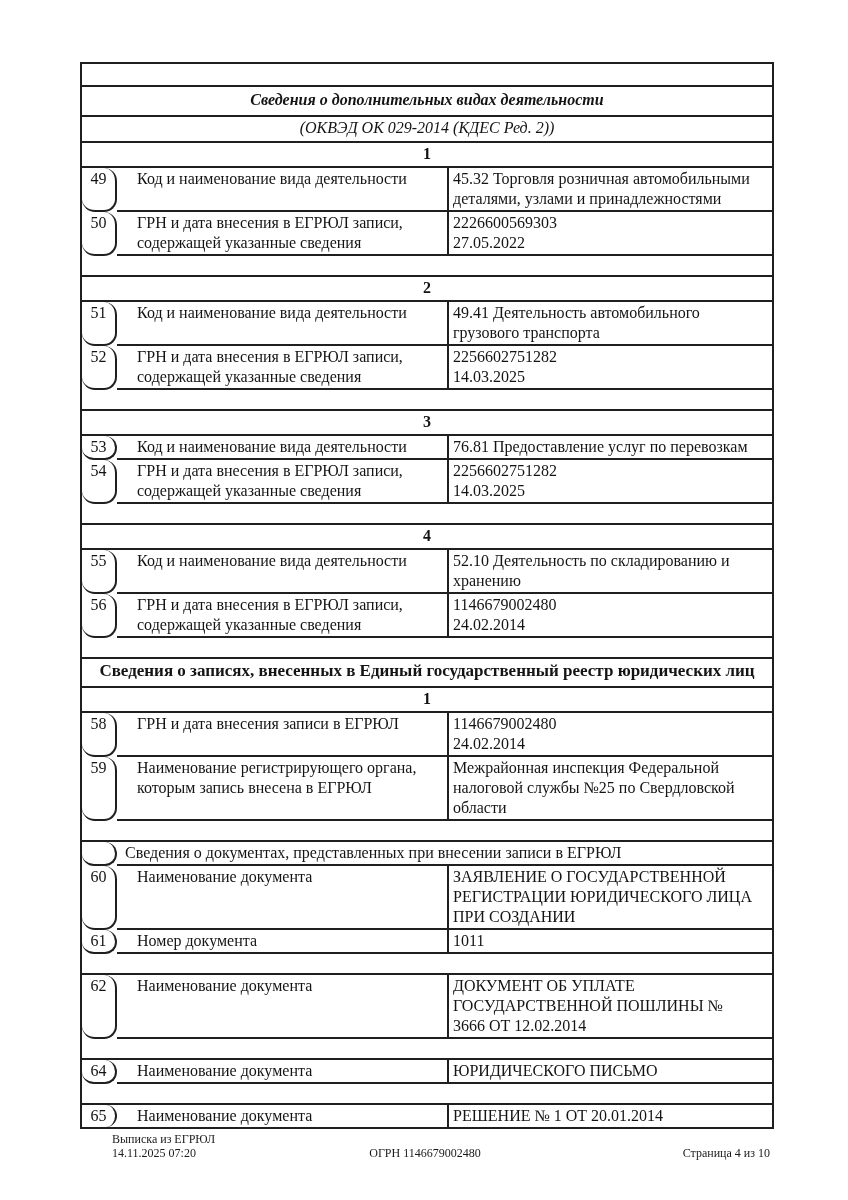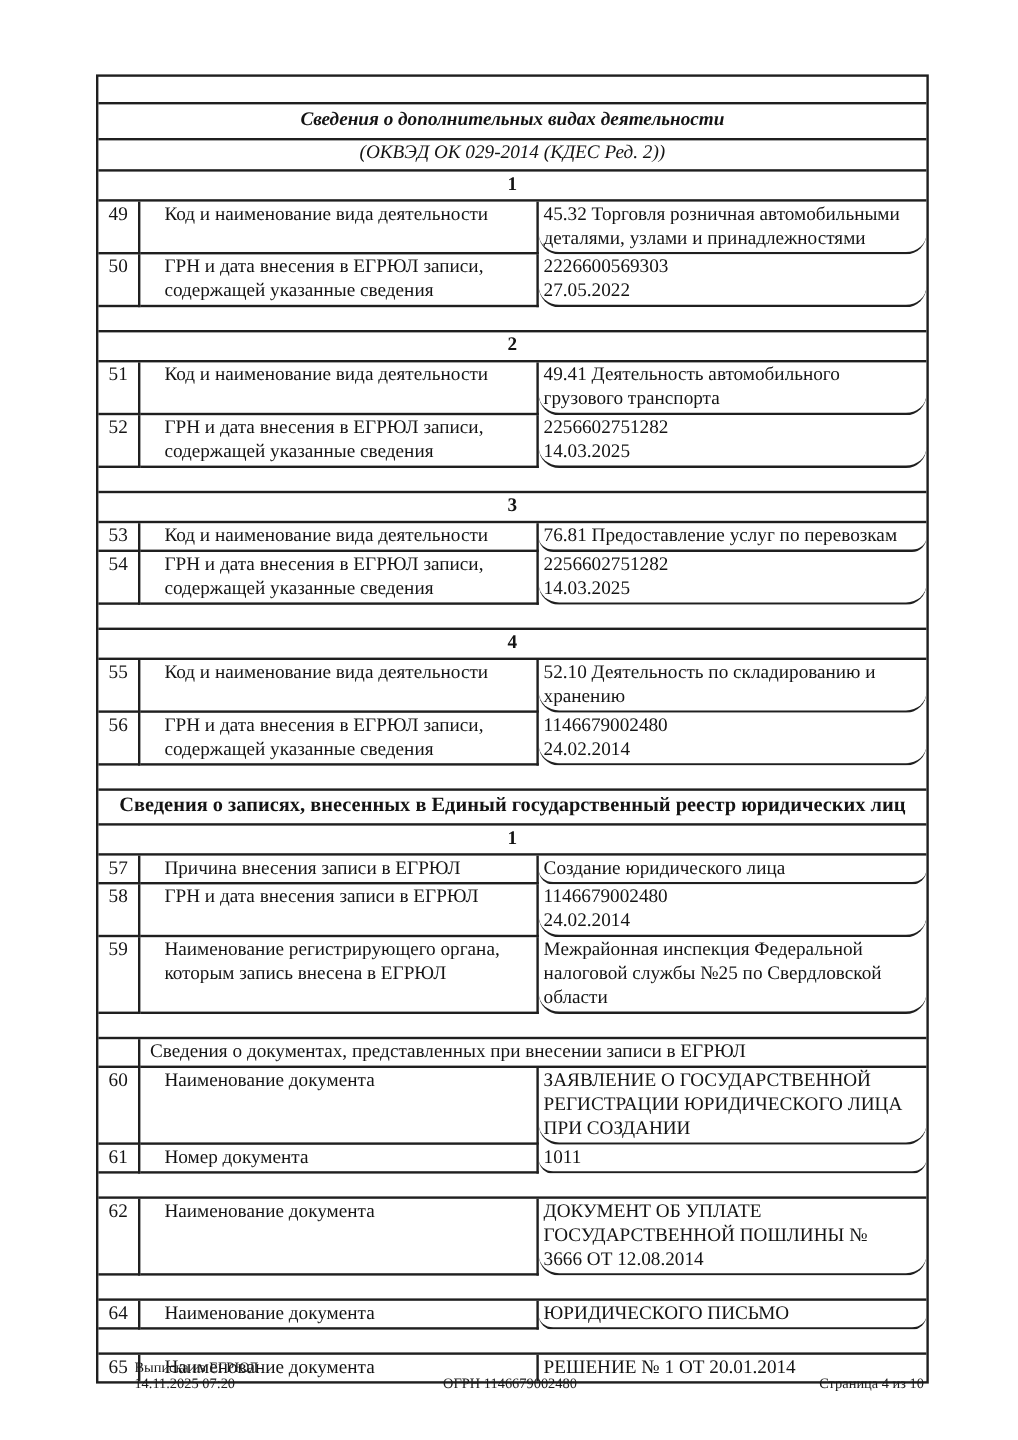--- a/index.html
+++ b/index.html
@@ -28,32 +28,32 @@
     vertical-align: top;
     border-bottom: 2px solid #1f1f1f;
     overflow: hidden;
   }
   tr:last-child td { border-bottom: none; }
 
   td.c-num {
     text-align: center;
     border-right: 2px solid #1f1f1f;
     padding: 1px 0;
+    border-radius: 13px;
   }
   td.c-label {
     border-right: 2px solid #1f1f1f;
     padding-left: 20px;
     padding-right: 3px;
     white-space: pre-line;
   }
   td.c-value {
     padding-left: 4px;
     padding-right: 2px;
     white-space: pre-line;
-    border-radius: 17px;
   }
 
   tr.r-spacer td { height: 17px; }
   tr.r-topspacer td { height: 19px; }
   tr.r-title td {
     text-align: center; font-weight: bold; font-style: italic;
     height: 24px; padding-top: 3px;
   }
   tr.r-subtitle td {
     text-align: center; font-style: italic;
@@ -182,25 +182,20 @@
         <td colspan="3"></td>
       </tr>
 
     <tr class="r-header2">
       <td colspan="3">Сведения о записях, внесенных в Единый государственный реестр юридических лиц</td>
     </tr>
     <tr class="r-secnum">
       <td colspan="3">1</td>
     </tr>
     <tr>
-      <td class="c-num">57</td>
-      <td class="c-label">Причина внесения записи в ЕГРЮЛ</td>
-      <td class="c-value">Создание юридического лица</td>
-    </tr>
-    <tr>
       <td class="c-num">58</td>
       <td class="c-label">ГРН и дата внесения записи в ЕГРЮЛ</td>
       <td class="c-value">1146679002480
 24.02.2014</td>
     </tr>
     <tr>
       <td class="c-num">59</td>
       <td class="c-label">Наименование регистрирующего органа,
 которым запись внесена в ЕГРЮЛ</td>
       <td class="c-value">Межрайонная инспекция Федеральной
@@ -229,21 +224,21 @@
     </tr>
     <tr class="r-spacer">
         <td colspan="3"></td>
       </tr>
 
     <tr>
       <td class="c-num">62</td>
       <td class="c-label">Наименование документа</td>
       <td class="c-value">ДОКУМЕНТ ОБ УПЛАТЕ
 ГОСУДАРСТВЕННОЙ ПОШЛИНЫ №
-3666 ОТ 12.08.2014</td>
+3666 ОТ 12.02.2014</td>
     </tr>
     <tr class="r-spacer">
         <td colspan="3"></td>
       </tr>
 
     <tr>
       <td class="c-num">64</td>
       <td class="c-label">Наименование документа</td>
       <td class="c-value">ЮРИДИЧЕСКОГО ПИСЬМО</td>
     </tr>

